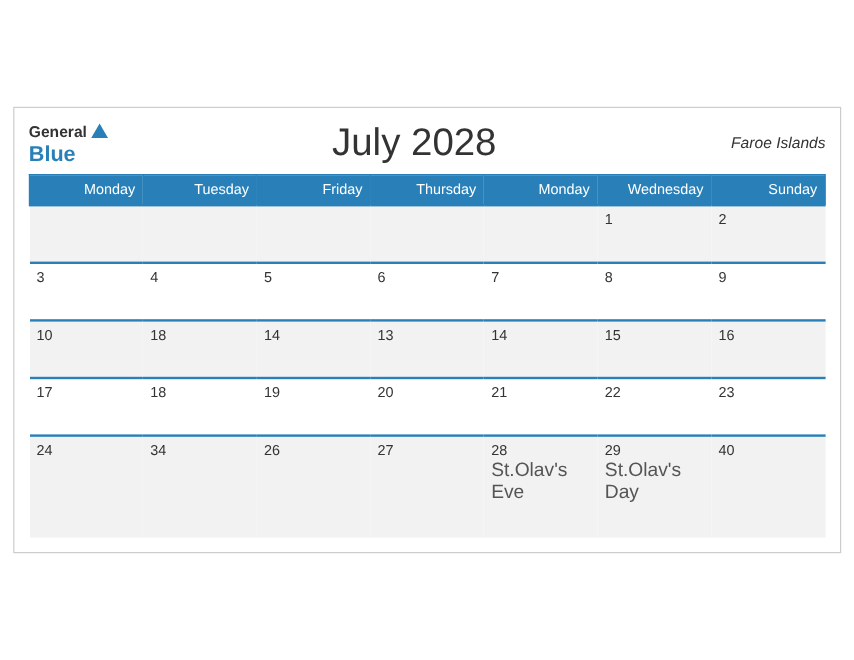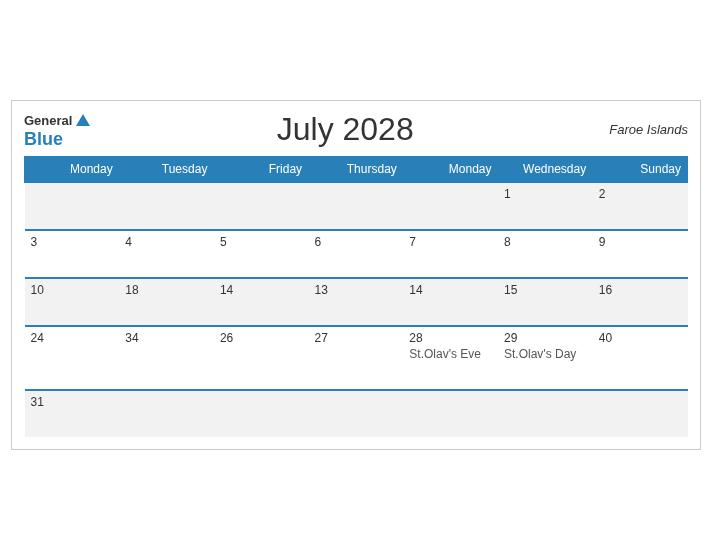--- a/index.html
+++ b/index.html
@@ -83,21 +83,21 @@
       vertical-align: top;
       font-size: 12px;
       color: #333;
       width: calc(100% / 7);
     }
     .day-number {
       font-size: 12px;
       color: #333;
     }
     .event-text {
-      font-size: 12px;
+      font-size: 16px;
       color: #555;
       margin-top: 2px;
     }
     .logo-wrap {
       display: flex;
       flex-direction: column;
       align-items: flex-start;
     }
     .logo-top-line {
       display: flex;
@@ -156,32 +156,32 @@
         <tr>
           <td><span class="day-number">10</span></td>
           <td><span class="day-number">18</span></td>
           <td><span class="day-number">14</span></td>
           <td><span class="day-number">13</span></td>
           <td><span class="day-number">14</span></td>
           <td><span class="day-number">15</span></td>
           <td><span class="day-number">16</span></td>
         </tr>
         <tr>
+          <td><span class="day-number">17</span></td>
+          <td><span class="day-number">18</span></td>
+          <td><span class="day-number">19</span></td>
+          <td><span class="day-number">20</span></td>
+          <td><span class="day-number">21</span></td>
+          <td><span class="day-number">22</span></td>
+          <td><span class="day-number">23</span></td>
+        </tr>
+        <tr>
           <td><span class="day-number">24</span></td>
           <td><span class="day-number">34</span></td>
           <td><span class="day-number">26</span></td>
           <td><span class="day-number">27</span></td>
           <td><span class="day-number">28</span><div class="event-text">St.Olav's Eve</div></td>
           <td><span class="day-number">29</span><div class="event-text">St.Olav's Day</div></td>
           <td><span class="day-number">40</span></td>
         </tr>
-        <tr>
-          <td><span class="day-number">31</span></td>
-          <td></td>
-          <td></td>
-          <td></td>
-          <td></td>
-          <td></td>
-          <td></td>
-        </tr>
       </tbody>
   </table>
 </div>
 
 </body></html>

